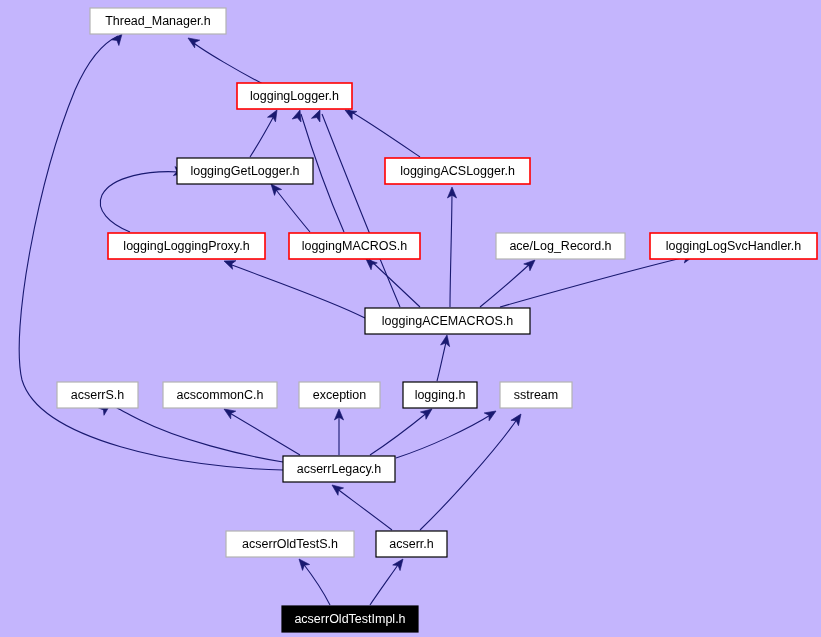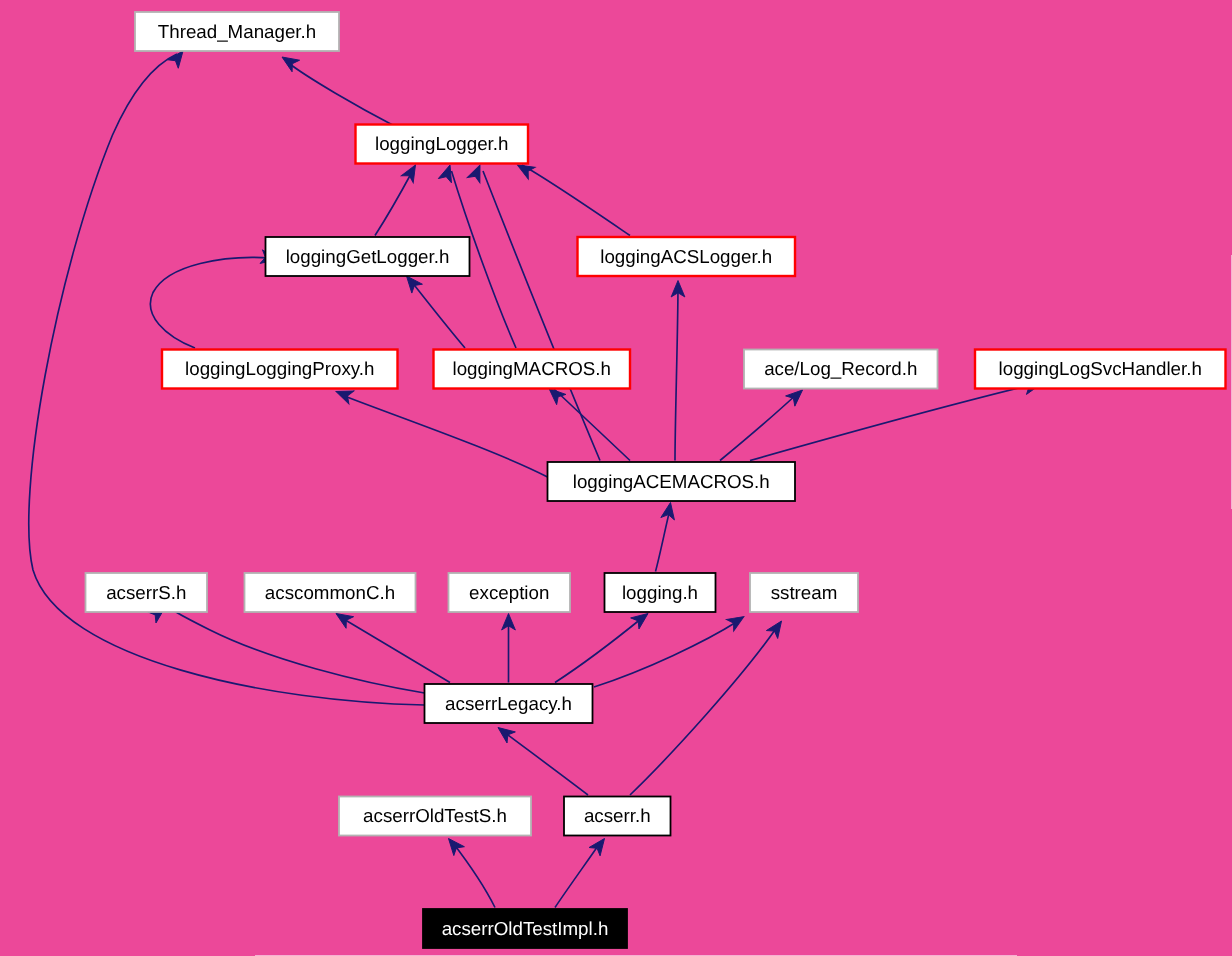--- a/index.html
+++ b/index.html
@@ -4,21 +4,21 @@
 <style>
   html, body {
     margin: 0;
     padding: 0;
     background: #ffffff;
   }
   #diagram-root {
     position: relative;
     width: 821px;
     height: 637px;
-    background: #ec4899;
+    background: #c4b5fd;
     font-family: "Liberation Sans", sans-serif;
     text-decoration: underline;
   }
   svg#graph {
     display: block;
     width: 821px;
     height: 637px;
   }
   .edge-path {
     fill: none;

